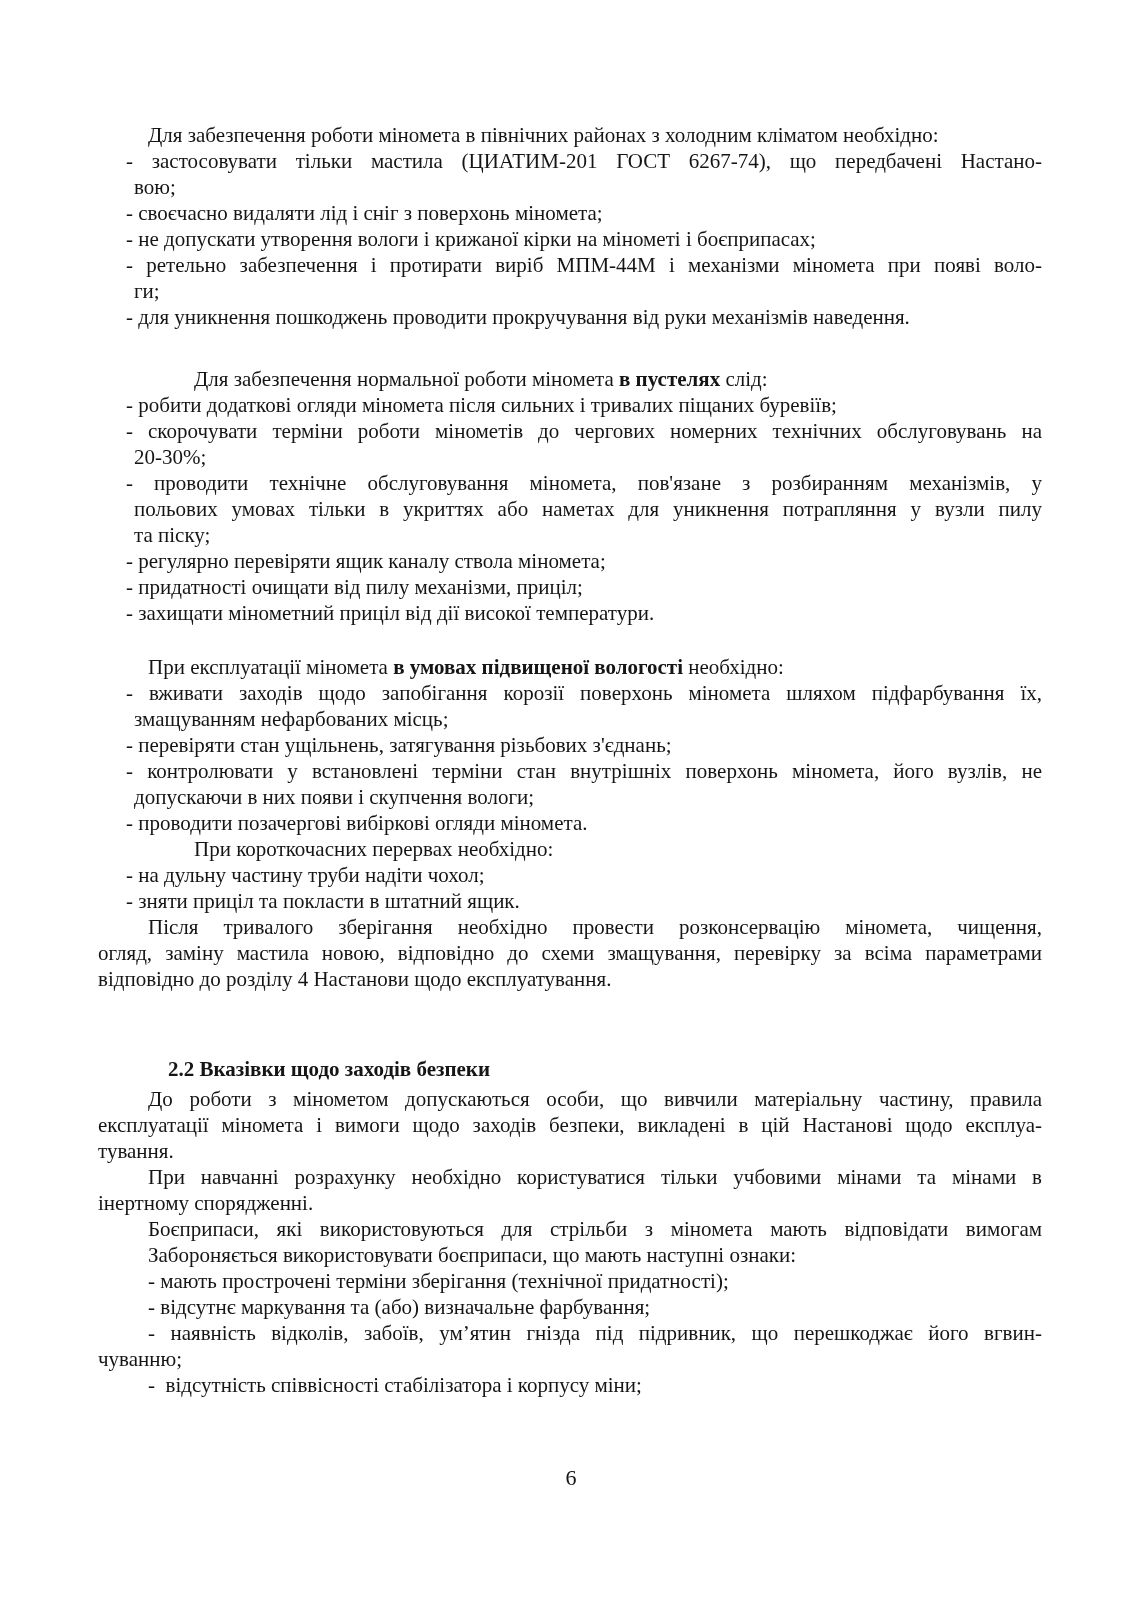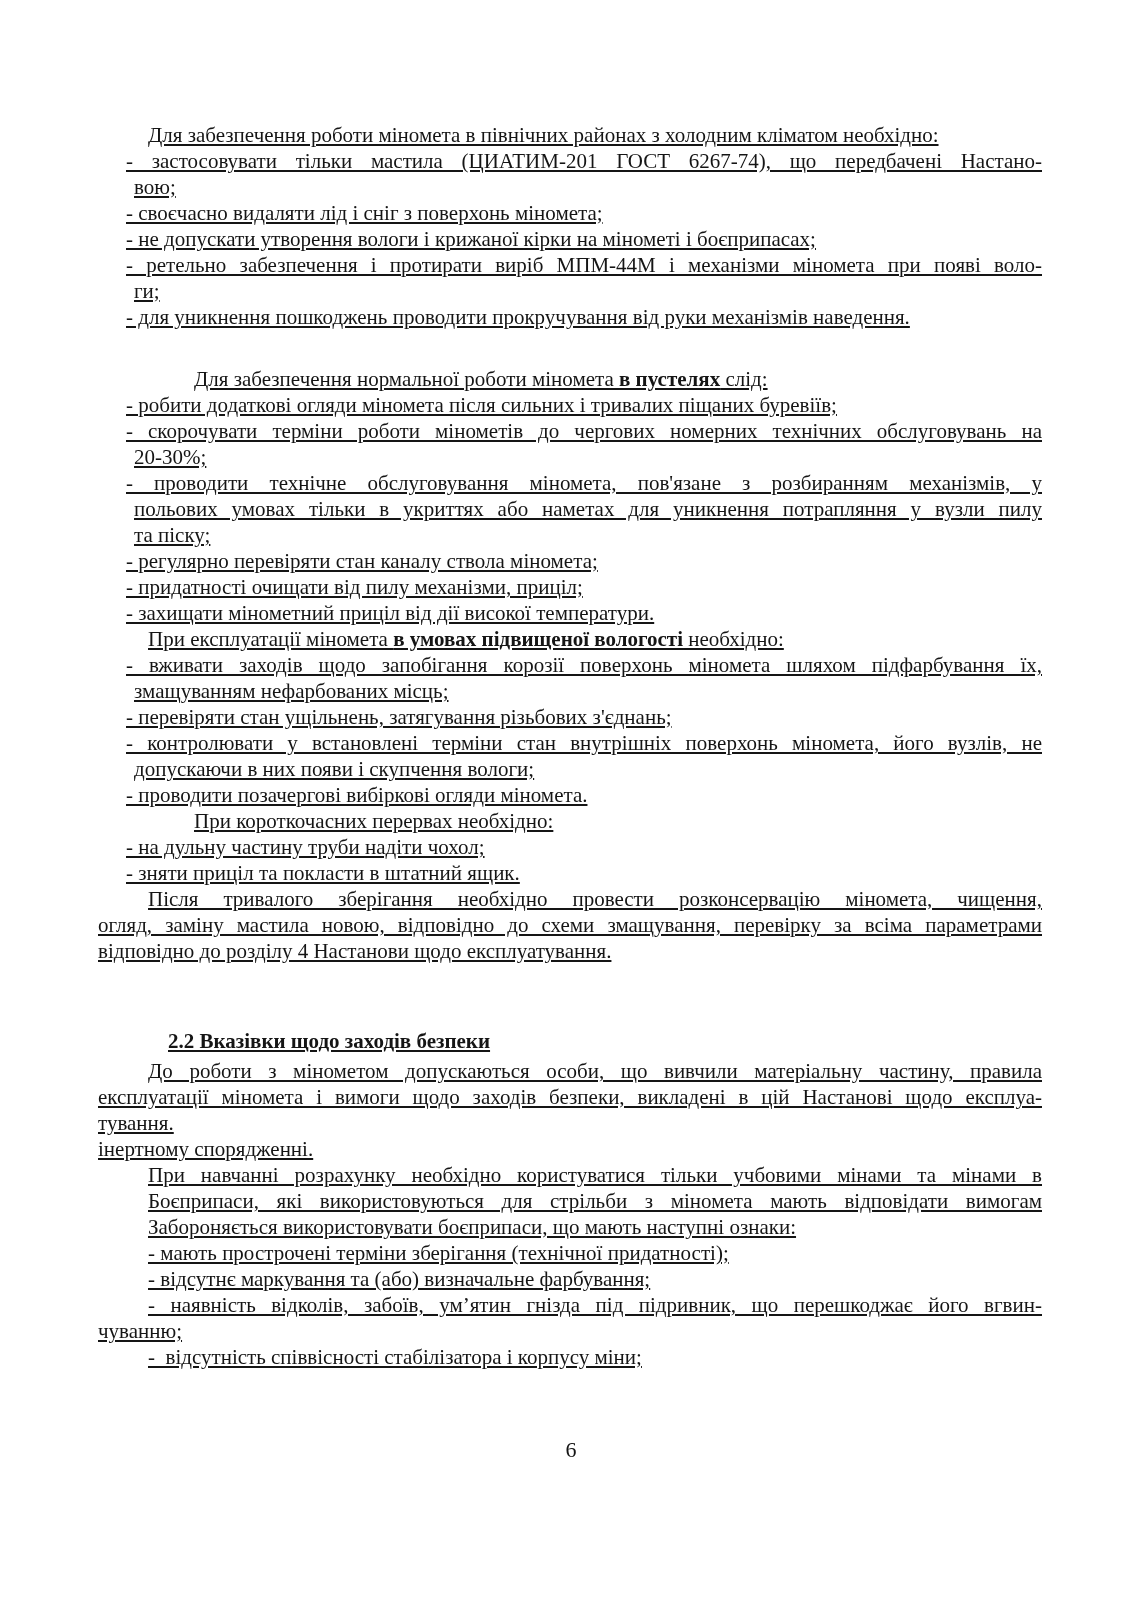--- a/index.html
+++ b/index.html
@@ -13,21 +13,20 @@
     position: relative;
     font-family: "Liberation Serif", "DejaVu Serif", serif;
     font-size: 21px;
     color: #151515;
     overflow: hidden;
   }
   .doc {
     padding: 122px 72px 0 98px;
     width: 944px;
     box-sizing: content-box;
-    text-decoration: underline;
   }
   .block { margin: 0; }
   .line {
     line-height: 26px;
     height: 26px;
     white-space: pre;         
     overflow: visible;
   }
   .line.j {                   
     white-space: normal;
@@ -65,25 +64,25 @@
       <div class="line ind-d"><span>- для уникнення пошкоджень проводити прокручування від руки механізмів наведення.</span></div>
     </div>
     <div class="block" style="margin-top: 36px;">
       <div class="line ind-c"><span>Для забезпечення нормальної роботи міномета </span><span class="bold">в пустелях</span><span> слід:</span></div>
       <div class="line ind-d"><span>- робити додаткові огляди міномета після сильних і тривалих піщаних буревіїв;</span></div>
       <div class="line ind-d j"><span>- скорочувати терміни роботи мінометів до чергових номерних технічних обслуговувань на</span></div>
       <div class="line ind-h"><span>20-30%;</span></div>
       <div class="line ind-d j"><span>- проводити технічне обслуговування міномета, пов'язане з розбиранням механізмів, у</span></div>
       <div class="line ind-h j"><span>польових умовах тільки в укриттях або наметах для уникнення потрапляння у вузли пилу</span></div>
       <div class="line ind-h"><span>та піску;</span></div>
-      <div class="line ind-d"><span>- регулярно перевіряти стан каналу ствола міномета;</span></div>
+      <div class="line ind-d"><span>- регулярно перевіряти ящик каналу ствола міномета;</span></div>
       <div class="line ind-d"><span>- придатності очищати від пилу механізми, приціл;</span></div>
       <div class="line ind-d"><span>- захищати мінометний приціл від дії високої температури.</span></div>
     </div>
-    <div class="block" style="">
+    <div class="block" style="margin-top: 28px;">
       <div class="line ind-p"><span>При експлуатації міномета </span><span class="bold">в умовах підвищеної вологості</span><span> необхідно:</span></div>
       <div class="line ind-d j"><span>- вживати заходів щодо запобігання корозії поверхонь міномета шляхом підфарбування їх,</span></div>
       <div class="line ind-h"><span>змащуванням нефарбованих місць;</span></div>
       <div class="line ind-d"><span>- перевіряти стан ущільнень, затягування різьбових з'єднань;</span></div>
       <div class="line ind-d j"><span>- контролювати у встановлені терміни стан внутрішніх поверхонь міномета, його вузлів, не</span></div>
       <div class="line ind-h"><span>допускаючи в них появи і скупчення вологи;</span></div>
       <div class="line ind-d"><span>- проводити позачергові вибіркові огляди міномета.</span></div>
       <div class="line ind-c"><span>При короткочасних перервах необхідно:</span></div>
       <div class="line ind-d"><span>- на дульну частину труби надіти чохол;</span></div>
       <div class="line ind-d"><span>- зняти приціл та покласти в штатний ящик.</span></div>
@@ -91,22 +90,22 @@
       <div class="line ind-m j"><span>огляд, заміну мастила новою, відповідно до схеми змащування, перевірку за всіма параметрами</span></div>
       <div class="line ind-m"><span>відповідно до розділу 4 Настанови щодо експлуатування.</span></div>
     </div>
     <div class="block" style="margin-top: 64px;">
       <div class="line ind-hd"><span class="bold">2.2 Вказівки щодо заходів безпеки</span></div>
     </div>
     <div class="block" style="margin-top: 4px;">
       <div class="line ind-p j"><span>До роботи з мінометом допускаються особи, що вивчили матеріальну частину, правила</span></div>
       <div class="line ind-m j"><span>експлуатації міномета і вимоги щодо заходів безпеки, викладені в цій Настанові щодо експлуа-</span></div>
       <div class="line ind-m"><span>тування.</span></div>
+      <div class="line ind-p j"><span>При навчанні розрахунку необхідно користуватися тільки учбовими мінами та мінами в</span></div>
       <div class="line ind-m"><span>інертному спорядженні.</span></div>
-      <div class="line ind-p j"><span>При навчанні розрахунку необхідно користуватися тільки учбовими мінами та мінами в</span></div>
       <div class="line ind-p j"><span>Боєприпаси, які використовуються для стрільби з міномета мають відповідати вимогам</span></div>
       <div class="line ind-p"><span>Забороняється використовувати боєприпаси, що мають наступні ознаки:</span></div>
       <div class="line ind-p"><span>- мають прострочені терміни зберігання (технічної придатності);</span></div>
       <div class="line ind-p"><span>- відсутнє маркування та (або) визначальне фарбування;</span></div>
       <div class="line ind-p j"><span>- наявність відколів, забоїв, ум’ятин гнізда під підривник, що перешкоджає його вгвин-</span></div>
       <div class="line ind-m"><span>чуванню;</span></div>
       <div class="line ind-p"><span>-  відсутність співвісності стабілізатора і корпусу міни;</span></div>
     </div>
   </div>
 

